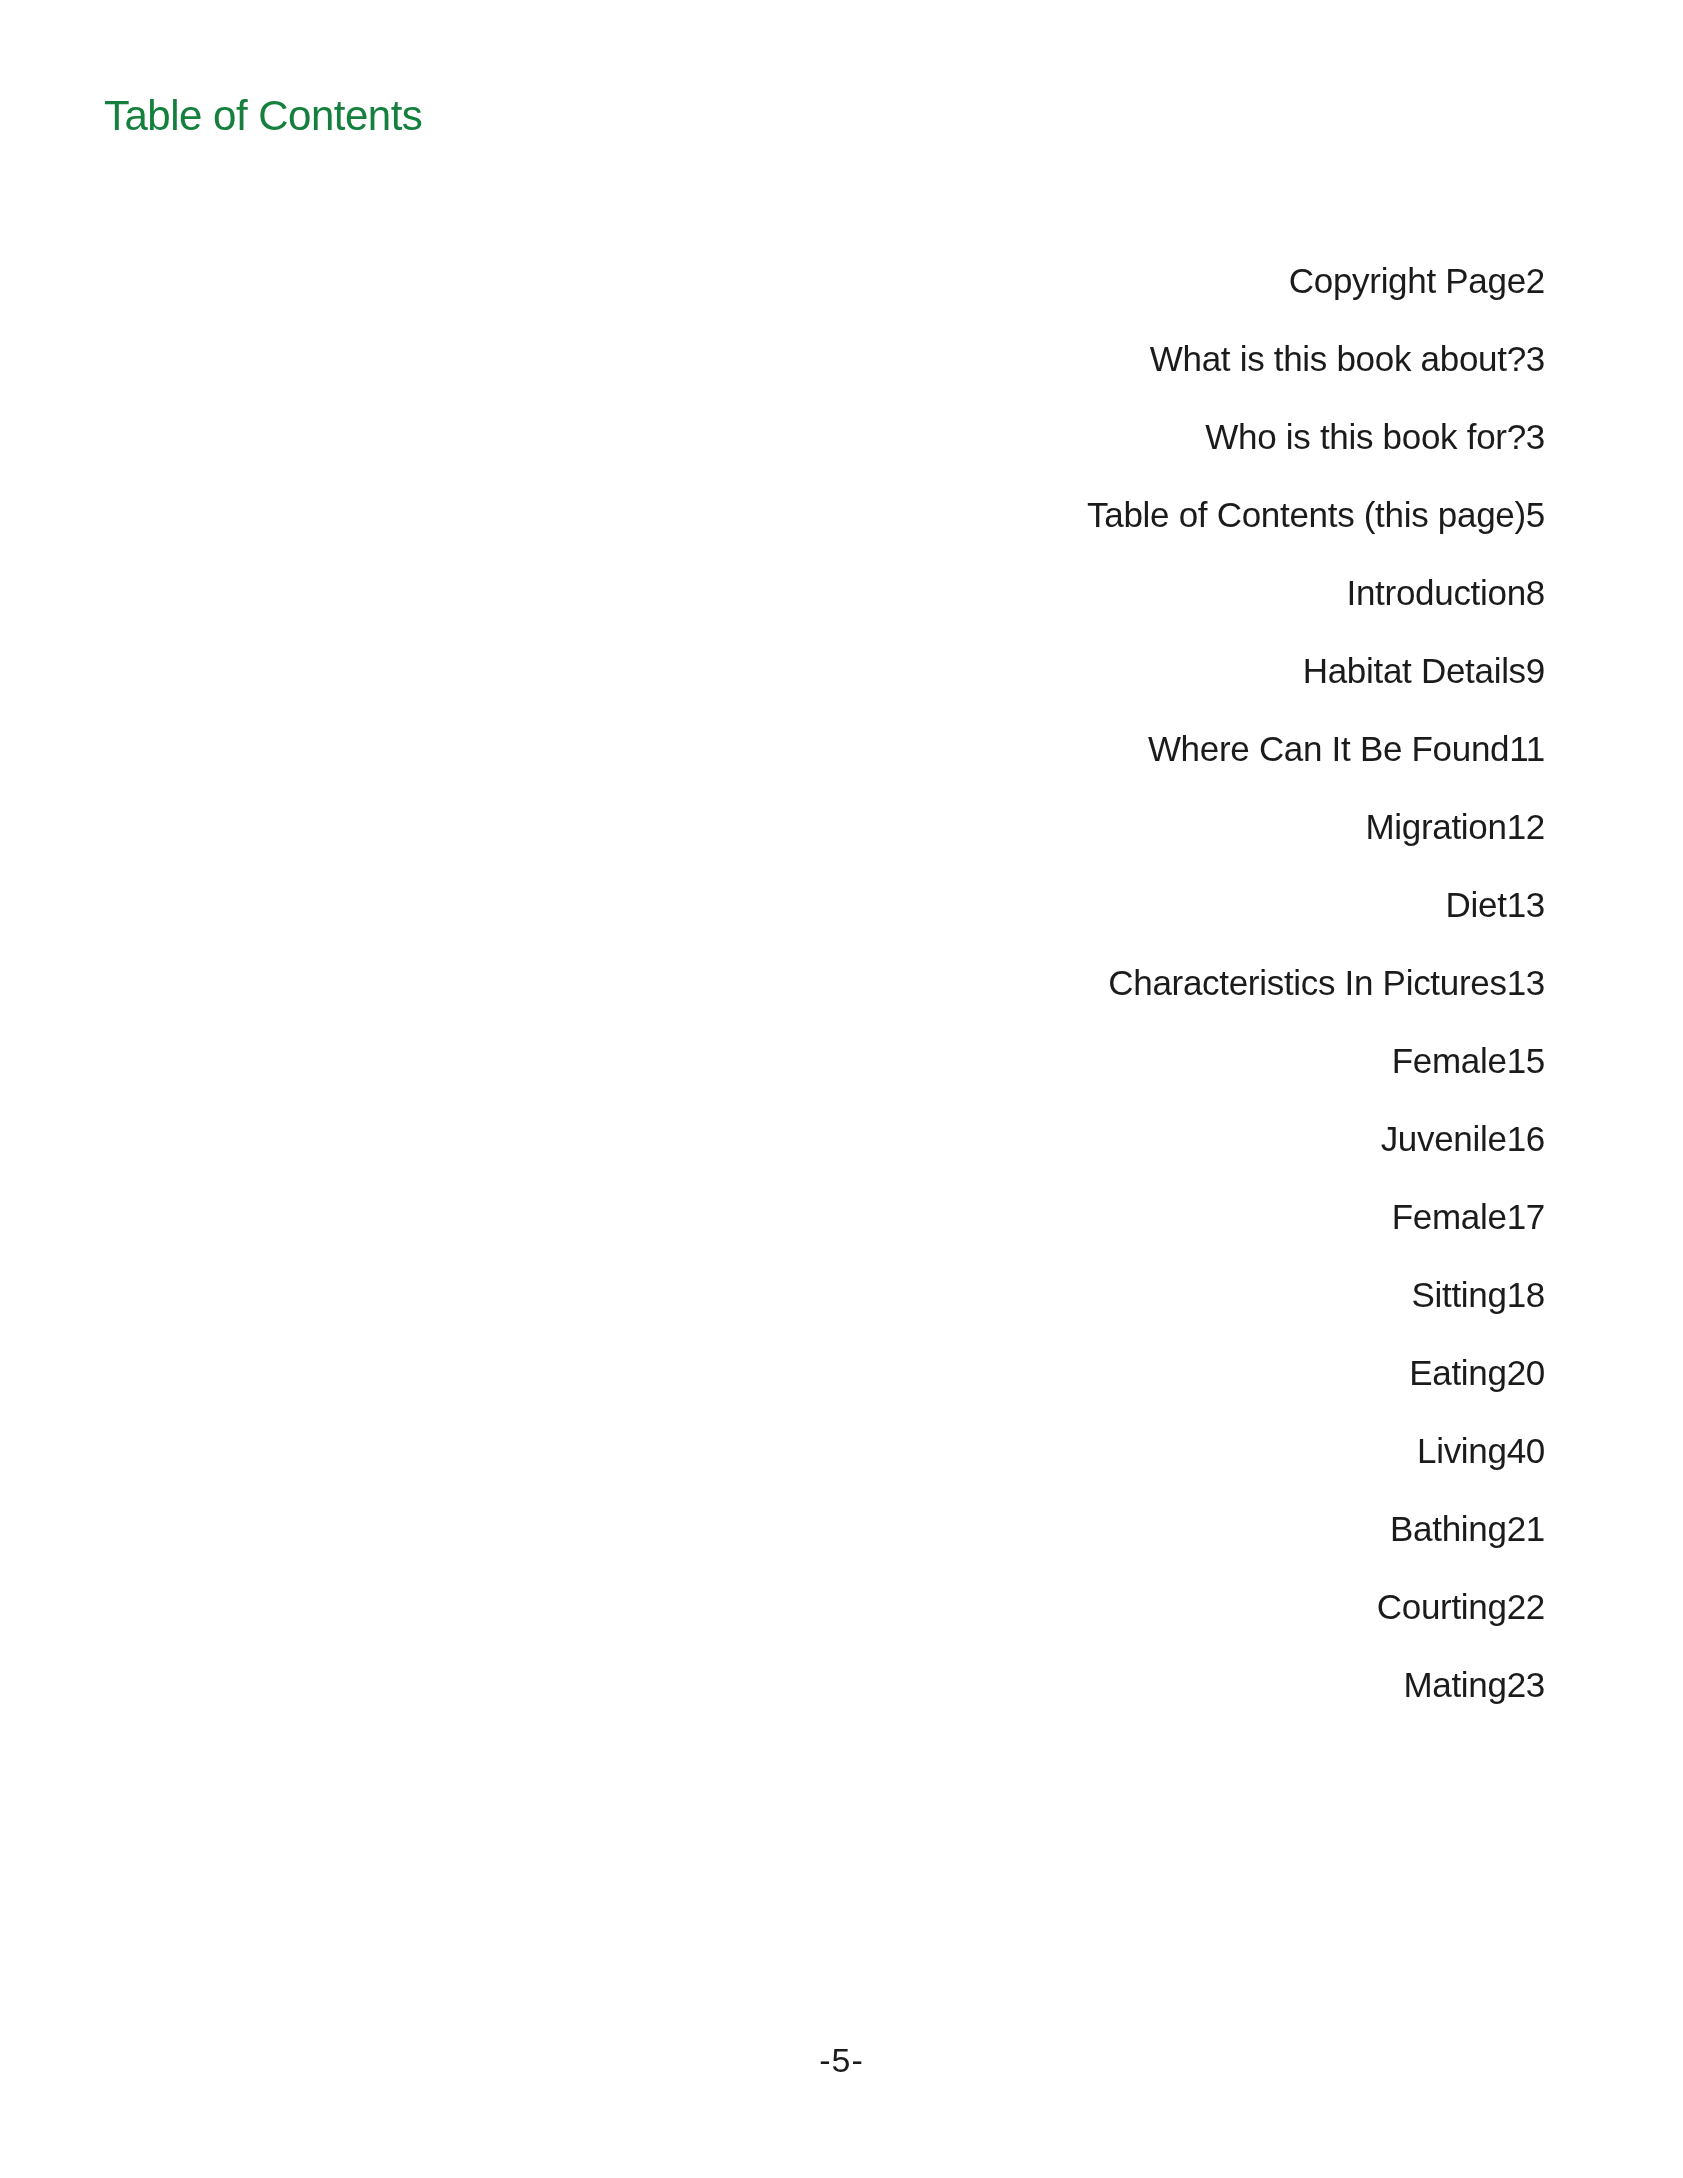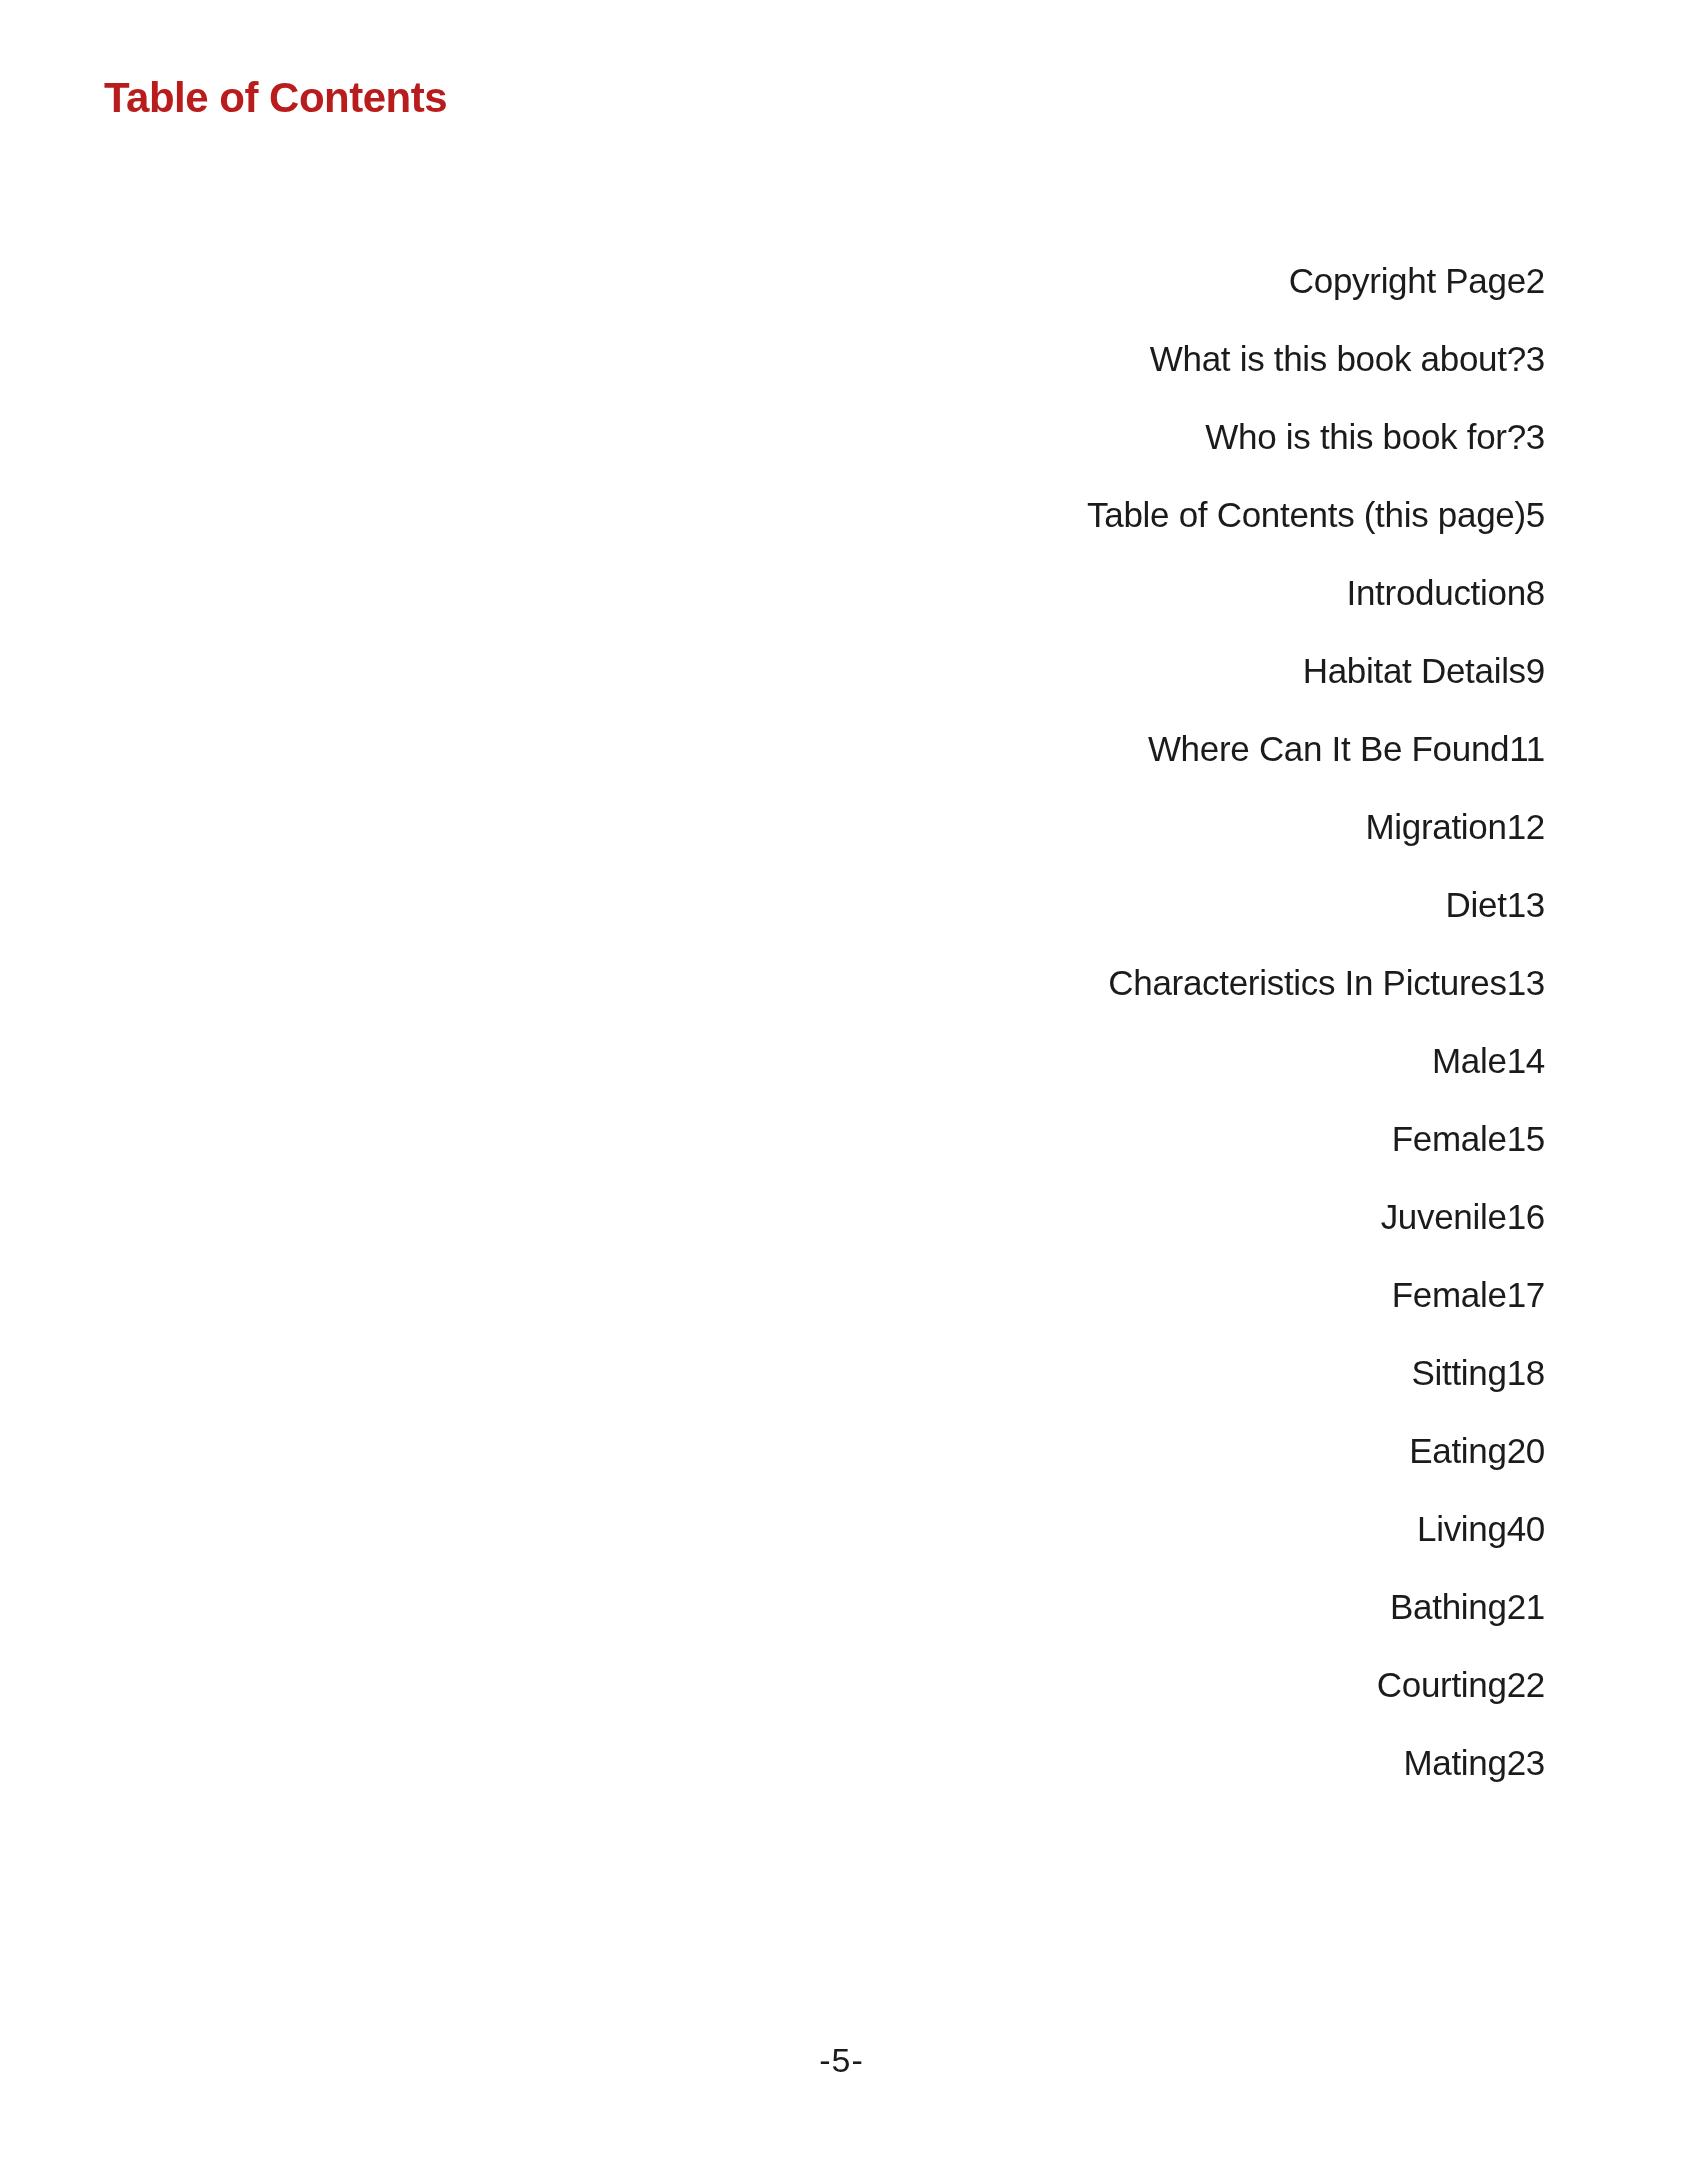--- a/index.html
+++ b/index.html
@@ -12,27 +12,27 @@
     width: 1683px;
     height: 2178px;
     background: #ffffff;
     font-family: "Liberation Sans", sans-serif;
     color: #1b1b1b;
     overflow: hidden;
   }
   .doc-title {
     position: absolute;
     left: 104px;
-    top: 77px;
+    top: 95px;
     margin: 0;
     font-size: 42px;
     line-height: 1;
-    font-weight: 700;
+    font-weight: 400;
     letter-spacing: -0.5px;
-    color: #b91c1c;
+    color: #15803d;
   }
   .toc {
     position: absolute;
     left: 104px;
     top: 242px;
     width: 1441px;
   }
   .toc-row {
     display: flex;
     justify-content: flex-end;
@@ -111,24 +111,20 @@
   <div class="toc-row">
     <span class="toc-label">Diet</span>
     <span class="toc-page">13</span>
   </div>
 
   <div class="toc-row">
     <span class="toc-label">Characteristics In Pictures</span>
     <span class="toc-page">13</span>
   </div>
 
-  <div class="toc-row">
-    <span class="toc-label">Male</span>
-    <span class="toc-page">14</span>
-  </div>
 
   <div class="toc-row">
     <span class="toc-label">Female</span>
     <span class="toc-page">15</span>
   </div>
 
   <div class="toc-row">
     <span class="toc-label">Juvenile</span>
     <span class="toc-page">16</span>
   </div>

